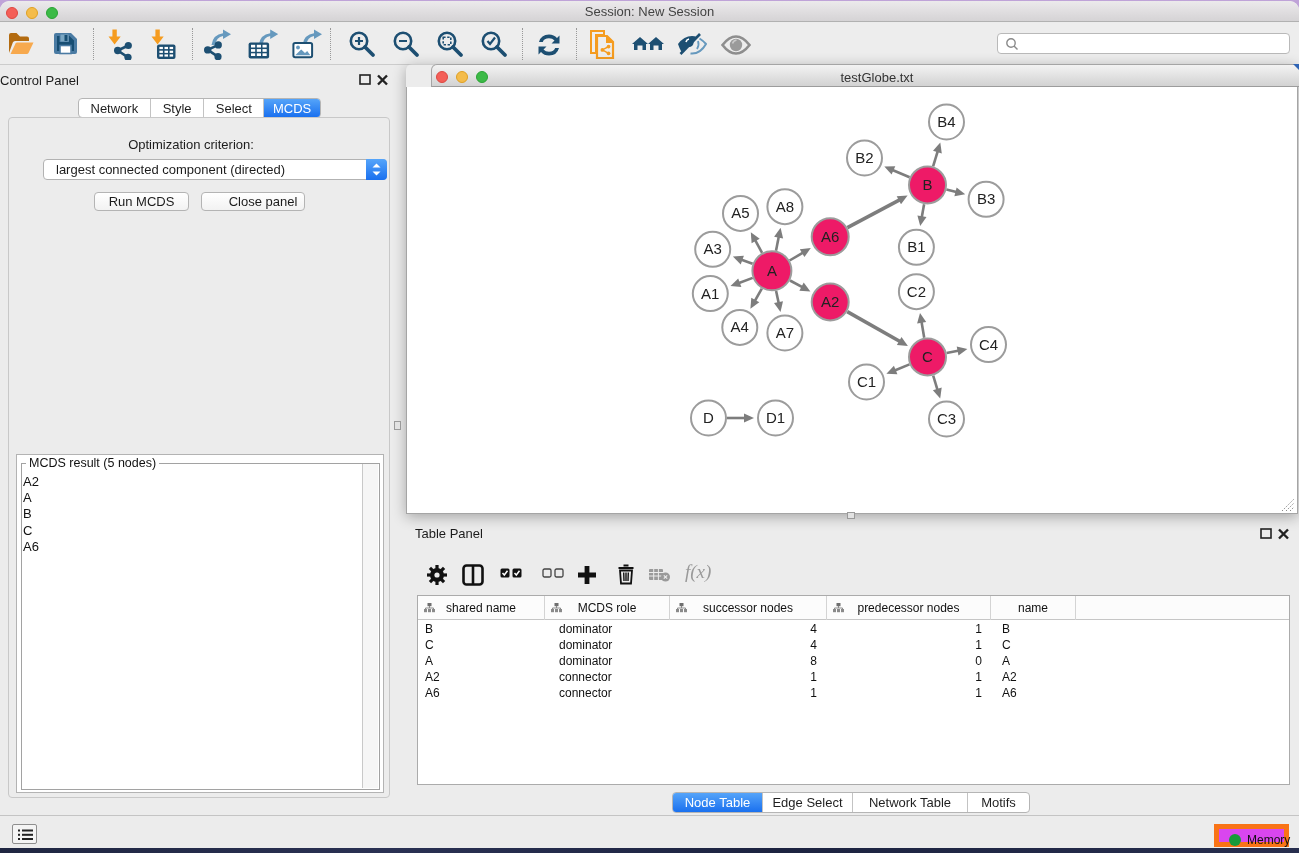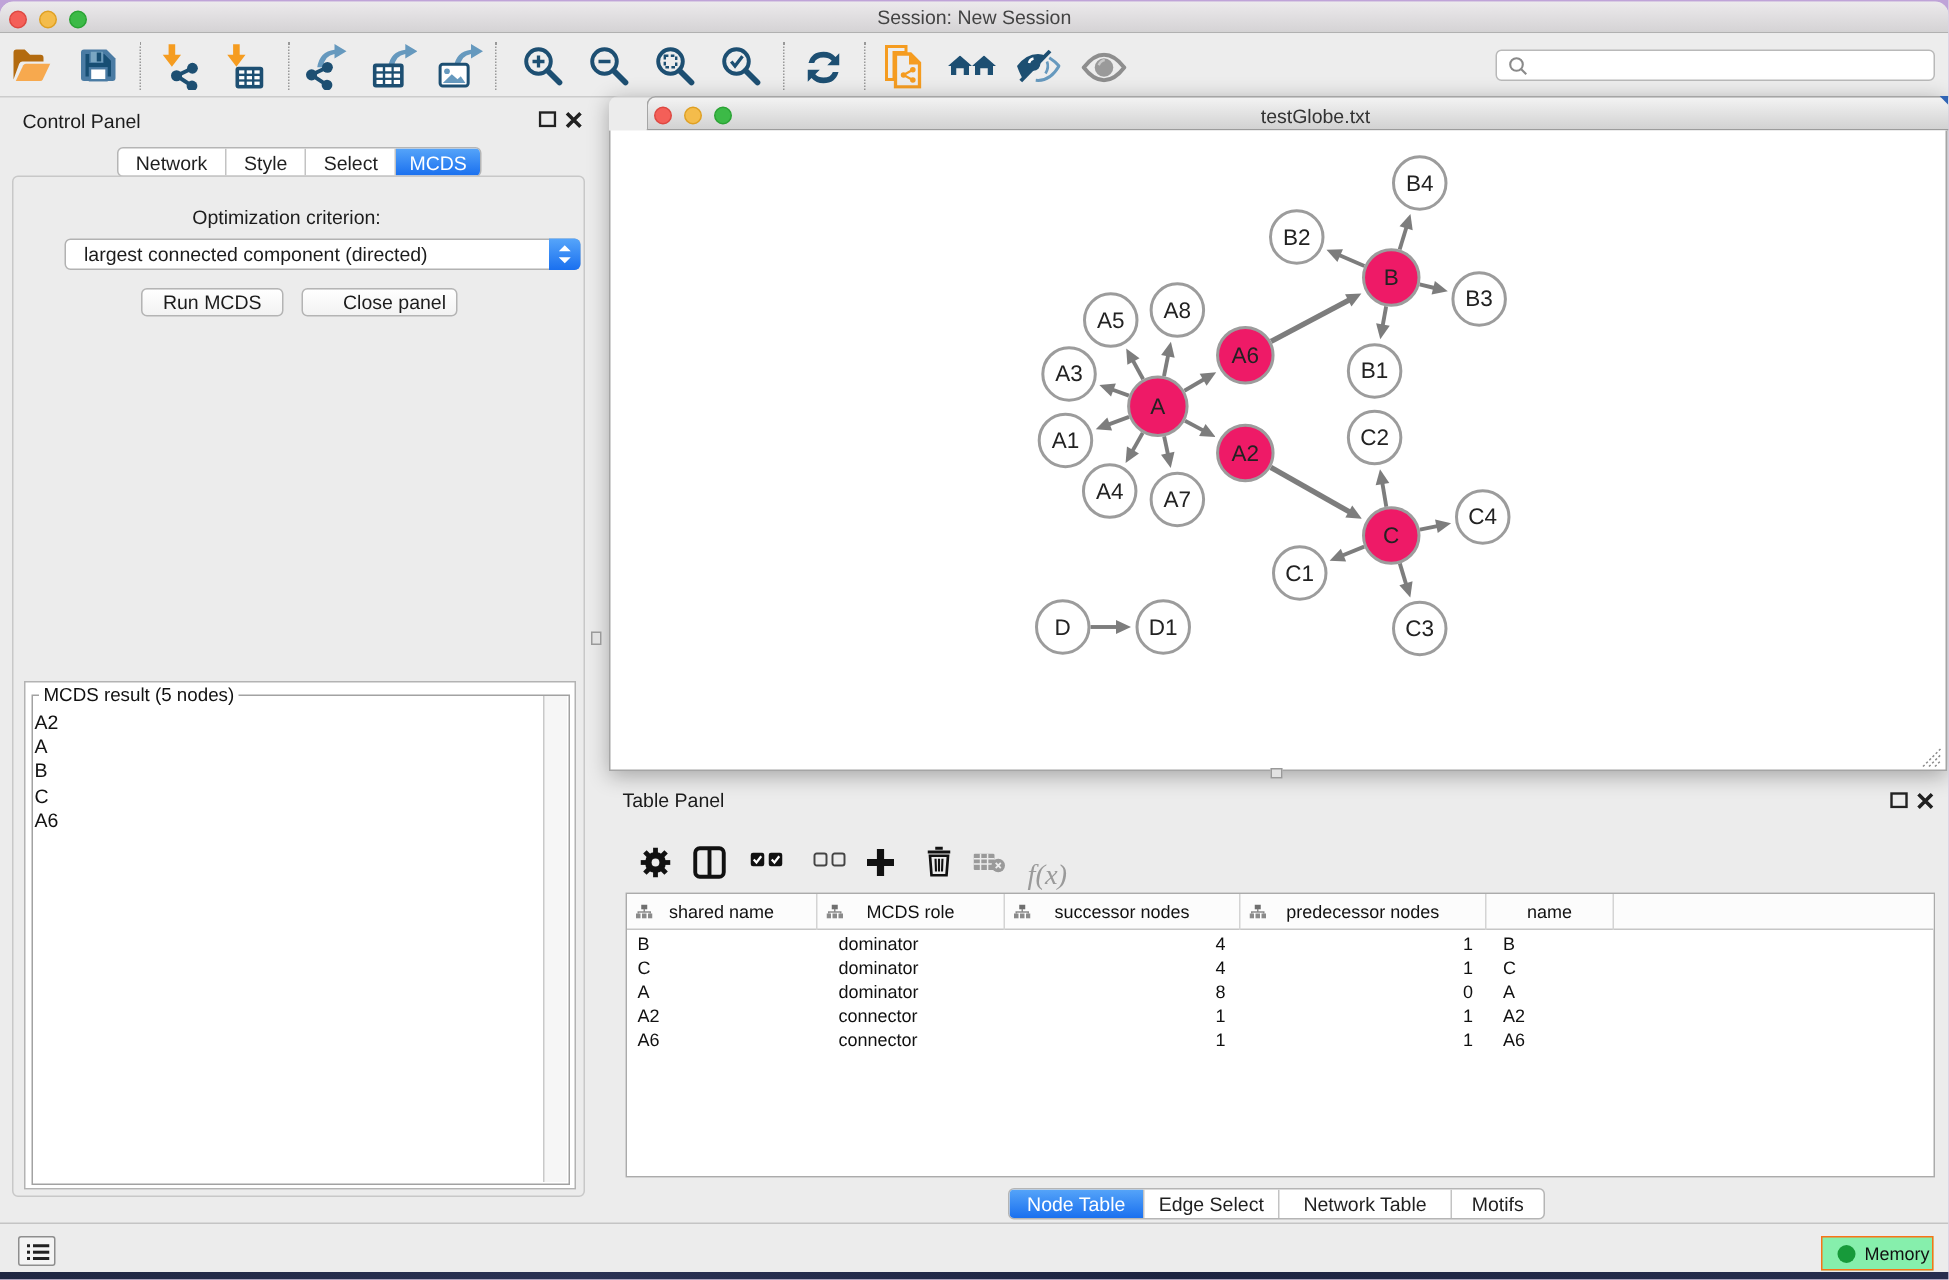--- a/index.html
+++ b/index.html
@@ -8,21 +8,21 @@
 .abs { position:absolute; }
 #win { position:absolute; left:0; top:1px; width:1299px; height:847px; background:#ececec; border-radius:9px 9px 0 0; overflow:hidden; }
 #titlebar { position:absolute; left:0; top:0; width:1299px; height:21px; background:linear-gradient(#eceaec,#d5d3d5); border-bottom:1px solid #b1b1b1; border-radius:9px 9px 0 0; }
 #titlebar .title { position:absolute; left:0; right:0; top:3px; text-align:center; font-size:13px; color:#434343; }
 .tl { position:absolute; border-radius:50%; }
 #toolbar { position:absolute; left:0; top:22px; width:1299px; height:42px; background:#ededed; border-bottom:1px solid #cccccc; }
 .tsep { position:absolute; top:5px; height:32px; width:0; border-left:1px dotted #999; }
 #searchbox { position:absolute; left:997px; top:10px; width:293px; height:21px; background:#fff; border:1px solid #b9b9b9; border-radius:4px; }
 #content { position:absolute; left:0; top:65px; width:1299px; height:749px; background:#ececec; }
 
-#cp-title { position:absolute; left:15px; top:7px; font-size:13px; color:#1c1c1c; }
+#cp-title { position:absolute; left:0; top:7px; font-size:13px; color:#1c1c1c; }
 #cp-tabs { position:absolute; left:78px; top:32px; width:243px; height:20px; display:flex; border:1px solid #b5b5b5; border-radius:4px; background:#fff; overflow:hidden; }
 #cp-tabs div { font-size:13px; color:#1f1f1f; text-align:center; line-height:19px; border-right:1px solid #c3c3c3; }
 #cp-tabs div:last-child { border-right:none; }
 #cp-tabs .sel { background:linear-gradient(#55a4f9,#1a70ef); color:#fff; }
 #cp-body { position:absolute; left:8px; top:51px; width:382px; height:681px; border:1px solid #c8c8c8; border-radius:4px; }
 #opt-label { position:absolute; left:0; width:382px; top:71px; text-align:center; font-size:13px; color:#1c1c1c; }
 #cp-select { position:absolute; left:43px; top:93px; width:344px; height:21px; background:#fff; border:1px solid #b2b2b2; border-radius:4px; }
 #cp-select .txt { position:absolute; left:12px; top:2px; font-size:13px; color:#1c1c1c; }
 #cp-select .btn { position:absolute; right:-1px; top:-1px; width:21px; height:21px; background:linear-gradient(#56a5fa,#1a70ef); border-radius:0 4px 4px 0; }
 .macbtn { position:absolute; top:126px; height:19px; background:linear-gradient(#ffffff,#f2f2f2); border:1px solid #b4b4b4; border-radius:4px; font-size:13px; color:#1c1c1c; text-align:center; line-height:17px; }
@@ -44,21 +44,21 @@
 #btabs div:last-child { border-right:none; }
 #btabs .sel { background:linear-gradient(#55a4f9,#1a70ef); color:#fff; }
 
 #nw { position:absolute; left:406px; top:-2px; width:892px; height:450px; border-radius:6px 6px 0 0; box-shadow:0 3px 14px rgba(0,0,0,0.3); }
 #nw-title { position:absolute; left:13px; top:0; width:892px; height:23px; background:linear-gradient(#f3f3f3,#d2d2d2); border:1px solid #a5a5a5; border-bottom:1px solid #9c9c9c; border-radius:6px 6px 0 0;margin-left:12px; }
 #nw-title .title { position:absolute; left:0; right:0; top:5px; text-align:center; font-size:13px; color:#333; }
 #nw-canvas { position:absolute; left:0; top:23px; width:892px; height:427px; background:#fff; border:1px solid #a5a5a5; border-top:none; }
 
 #statusbar { position:absolute; left:0; top:814px; width:1299px; height:33px; background:#ececec; border-top:1px solid #c4c4c4; }
 #listicon { position:absolute; left:12px; top:8px; width:25px; height:20px; border:1px solid #8e8e8e; border-radius:2px; background:#f4f4f4; }
-#membtn { position:absolute; left:1214px; top:8px; width:75px; height:23px; background:#86efac; border:1px solid #f97316; font-size:12px; color:#111; }
+#membtn { position:absolute; left:1214px; top:8px; width:75px; height:23px; background:#d946ef; border:5px solid #f97316; font-size:12px; color:#111; }
 #navy { position:absolute; left:0; top:848px; width:1299px; height:5px; background:linear-gradient(90deg,#1f2641,#2a3153 30%,#1c2340 60%,#272e4e); }
 </style>
 </head>
 <body>
 <div id="win">
   <div id="titlebar">
     <div class="tl" style="left:6px;top:6px;width:12px;height:12px;background:#f45f58;border:1px solid #dd4841;"></div>
     <div class="tl" style="left:26px;top:6px;width:12px;height:12px;background:#f4bc4b;border:1px solid #dfa023;"></div>
     <div class="tl" style="left:46px;top:6px;width:12px;height:12px;background:#3cba47;border:1px solid #2aa334;"></div>
     <div class="title">Session: New Session</div>
@@ -299,21 +299,21 @@
           <rect x="0" y="0" width="14" height="11" rx="1" fill="#9a9a9a"></rect>
           <g stroke="#ececec" stroke-width="1">
             <line x1="0" y1="3.5" x2="14" y2="3.5"></line>
             <line x1="0" y1="7" x2="14" y2="7"></line>
             <line x1="4.7" y1="0" x2="4.7" y2="11"></line>
             <line x1="9.4" y1="0" x2="9.4" y2="11"></line>
           </g>
           <circle cx="16.5" cy="8" r="4.5" fill="#9a9a9a"></circle>
           <path d="M14.8 6.3 L18.2 9.7 M18.2 6.3 L14.8 9.7" stroke="#ececec" stroke-width="1.2"></path>
         </svg>
-<div class="abs" style="left:285px;top:47px;font-family:'Liberation Serif',serif;font-style:italic;font-size:19px;color:#9a9a9a;margin-top:12px;">f(x)</div>
+<div class="abs" style="left:285px;top:47px;font-family:'Liberation Serif',serif;font-style:italic;font-size:19px;color:#9a9a9a;">f(x)</div>
       <div id="ttable">
         <div id="thead">
           <div class="hcell" style="left:0px;width:127px">
               <svg class="abs" style="left:6px;top:7px" width="11" height="10" viewBox="0 0 11 10">
                 <g fill="#8a8a8a">
                   <rect x="3.5" y="0" width="4" height="3.2" fill="#6f6f6f"></rect>
                   <rect x="0" y="6" width="3" height="3.2"></rect>
                   <rect x="4" y="6" width="3" height="3.2"></rect>
                   <rect x="8" y="6" width="3" height="3.2"></rect>
                   <path d="M5.5 3 L5.5 5 M1.5 6 L1.5 5 L9.5 5 L9.5 6" stroke="#8a8a8a" stroke-width="1" fill="none"></path>

